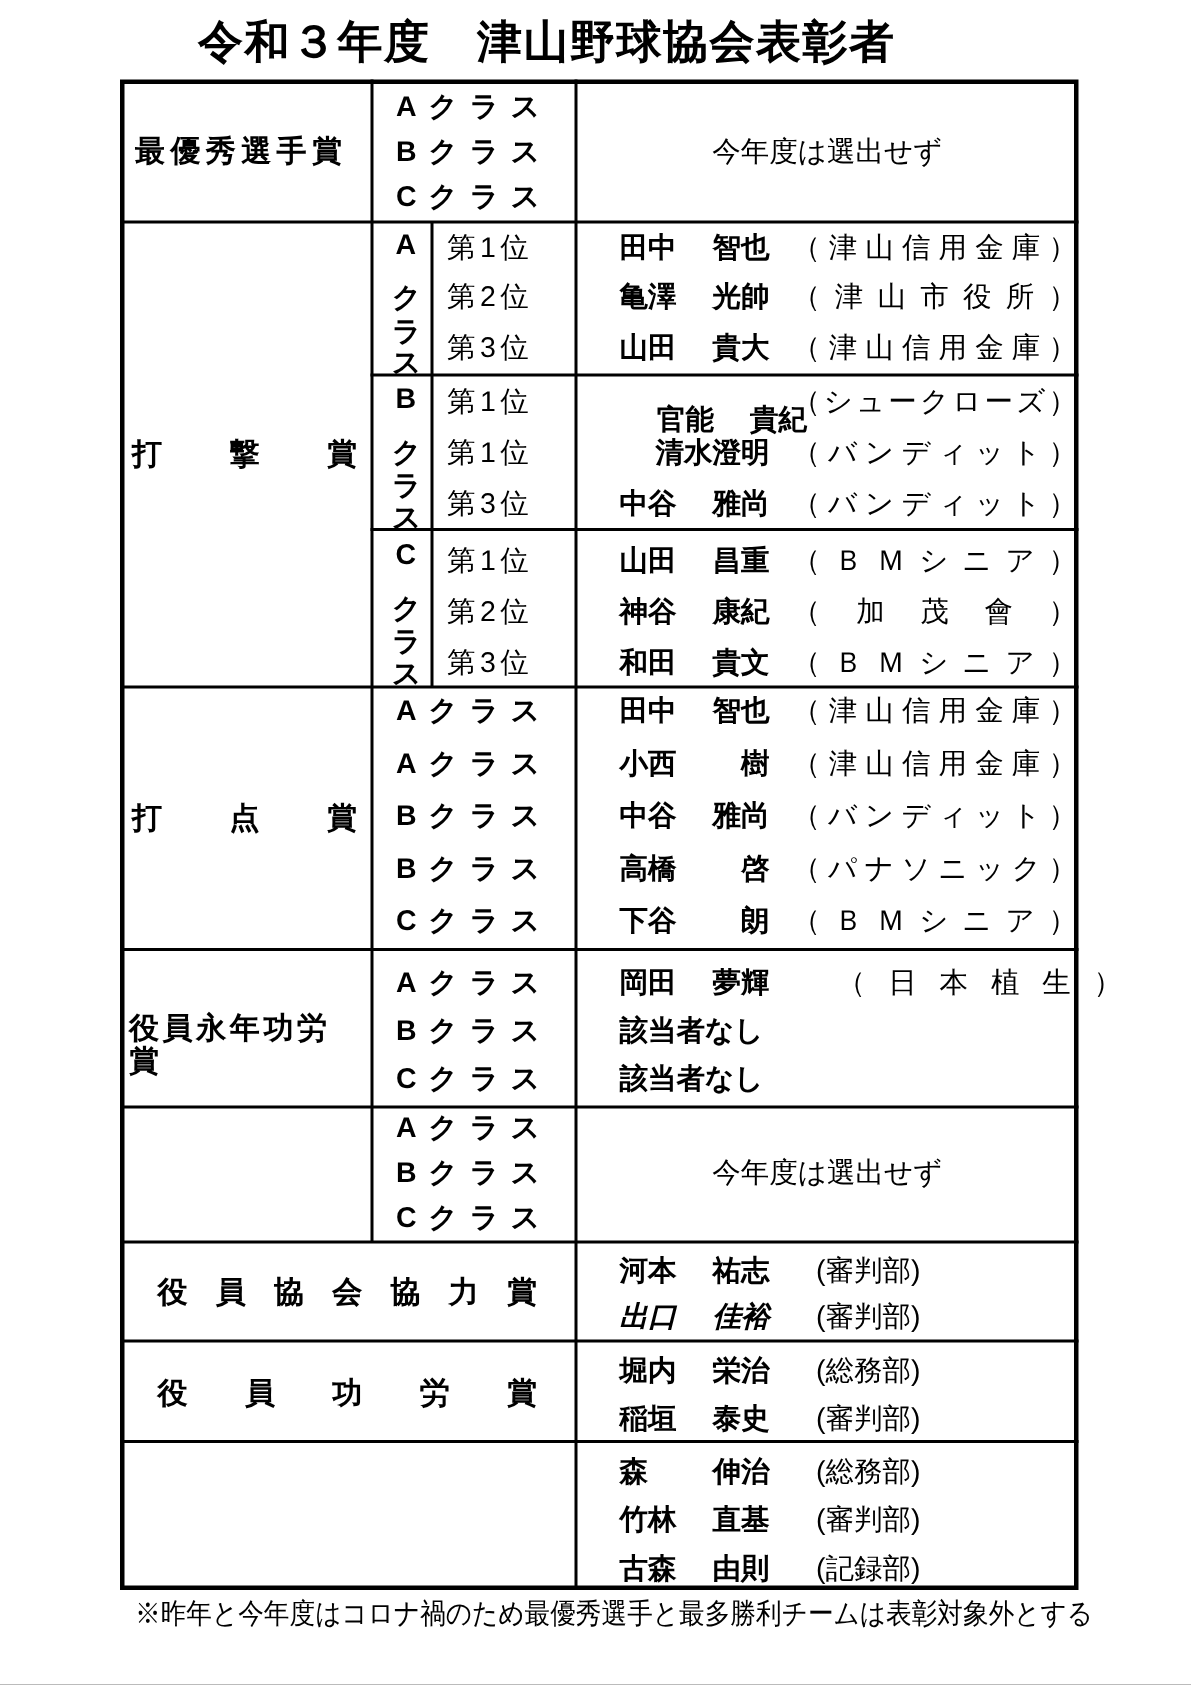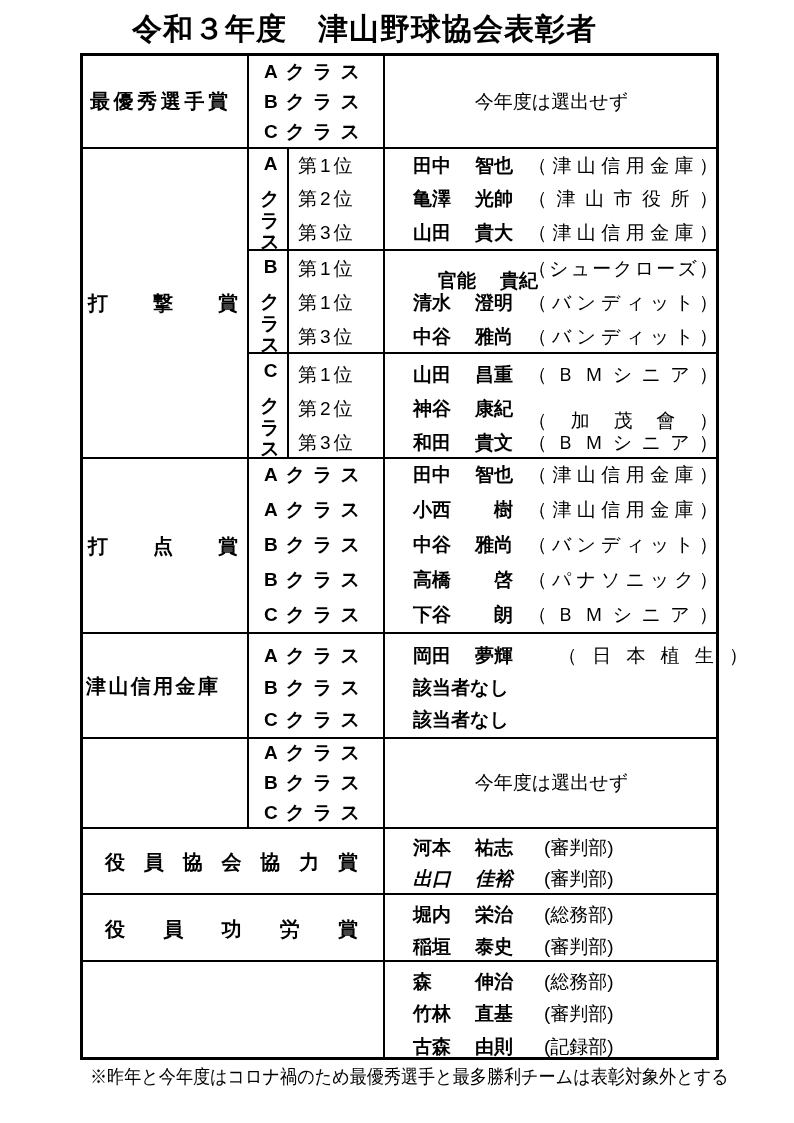--- a/index.html
+++ b/index.html
@@ -74,21 +74,21 @@
   <div class="t jx team" style="left:528px;top:222px;">（津山信用金庫）</div>
 
   <div class="t vcls" style="left:255px;top:256px;">Bクラス</div>
   <div class="t rank" style="left:298px;top:258px;">第1位</div>
   <div class="t b name" style="left:413px;top:270px;margin-left:25px;">
     <span>官能</span>
     <span>貴紀</span>
   </div>
   <div class="t jx team" style="left:528px;top:258px;">（シュークローズ）</div>
   <div class="t rank" style="left:298px;top:292px;">第1位</div>
-  <div class="t b name" style="left:413px;top:292px;">
+  <div class="t b name" style="left:413px;top:292px;justify-content:flex-end;">
     <span>清水</span>
     <span>澄明</span>
   </div>
   <div class="t jx team" style="left:528px;top:292px;">（バンディット）</div>
   <div class="t rank" style="left:298px;top:326px;">第3位</div>
   <div class="t b name" style="left:413px;top:326px;">
     <span>中谷</span>
     <span>雅尚</span>
   </div>
   <div class="t jx team" style="left:528px;top:326px;">（バンディット）</div>
@@ -98,21 +98,21 @@
   <div class="t b name" style="left:413px;top:364px;">
     <span>山田</span>
     <span>昌重</span>
   </div>
   <div class="t jx team" style="left:528px;top:364px;">（ＢＭシニア）</div>
   <div class="t rank" style="left:298px;top:398px;">第2位</div>
   <div class="t b name" style="left:413px;top:398px;">
     <span>神谷</span>
     <span>康紀</span>
   </div>
-  <div class="t jx team" style="left:528px;top:410px;">（加茂會）</div>
+  <div class="t jx team" style="left:528px;top:398px;">（加茂會）</div>
   <div class="t rank" style="left:298px;top:432px;">第3位</div>
   <div class="t b name" style="left:413px;top:432px;">
     <span>和田</span>
     <span>貴文</span>
   </div>
   <div class="t jx team" style="left:528px;top:432px;">（ＢＭシニア）</div>
 
   <div class="t aw" style="left:88px;top:535px;width:150px;">打点賞</div>
   <div class="t jx cls" style="left:264px;top:464px;">Aクラス</div>
   <div class="t b name" style="left:413px;top:464px;">
@@ -138,21 +138,21 @@
     <span>啓</span>
   </div>
   <div class="t jx team" style="left:528px;top:569px;">（パナソニック）</div>
   <div class="t jx cls" style="left:264px;top:604px;">Cクラス</div>
   <div class="t b name" style="left:413px;top:604px;gap:40px;">
     <span>下谷</span>
     <span>朗</span>
   </div>
   <div class="t jx team" style="left:528px;top:604px;">（ＢＭシニア）</div>
 
-  <div class="t aw" style="left:86px;top:675px;width:132px;">津山信用金庫</div>
+  <div class="t aw" style="left:86px;top:675px;width:132px;">役員永年功労賞</div>
   <div class="t jx cls" style="left:264px;top:645px;">Aクラス</div>
   <div class="t b name" style="left:413px;top:645px;">
     <span>岡田</span>
     <span>夢輝</span>
   </div>
   <div class="t jx team" style="left:528px;top:645px;margin-left:30px;">（日本植生）</div>
   <div class="t jx cls" style="left:264px;top:677px;">Bクラス</div>
   <div class="t b" style="left:413px;top:677px;">該当者なし</div>
   <div class="t jx cls" style="left:264px;top:709px;">Cクラス</div>
   <div class="t b" style="left:413px;top:709px;">該当者なし</div>

